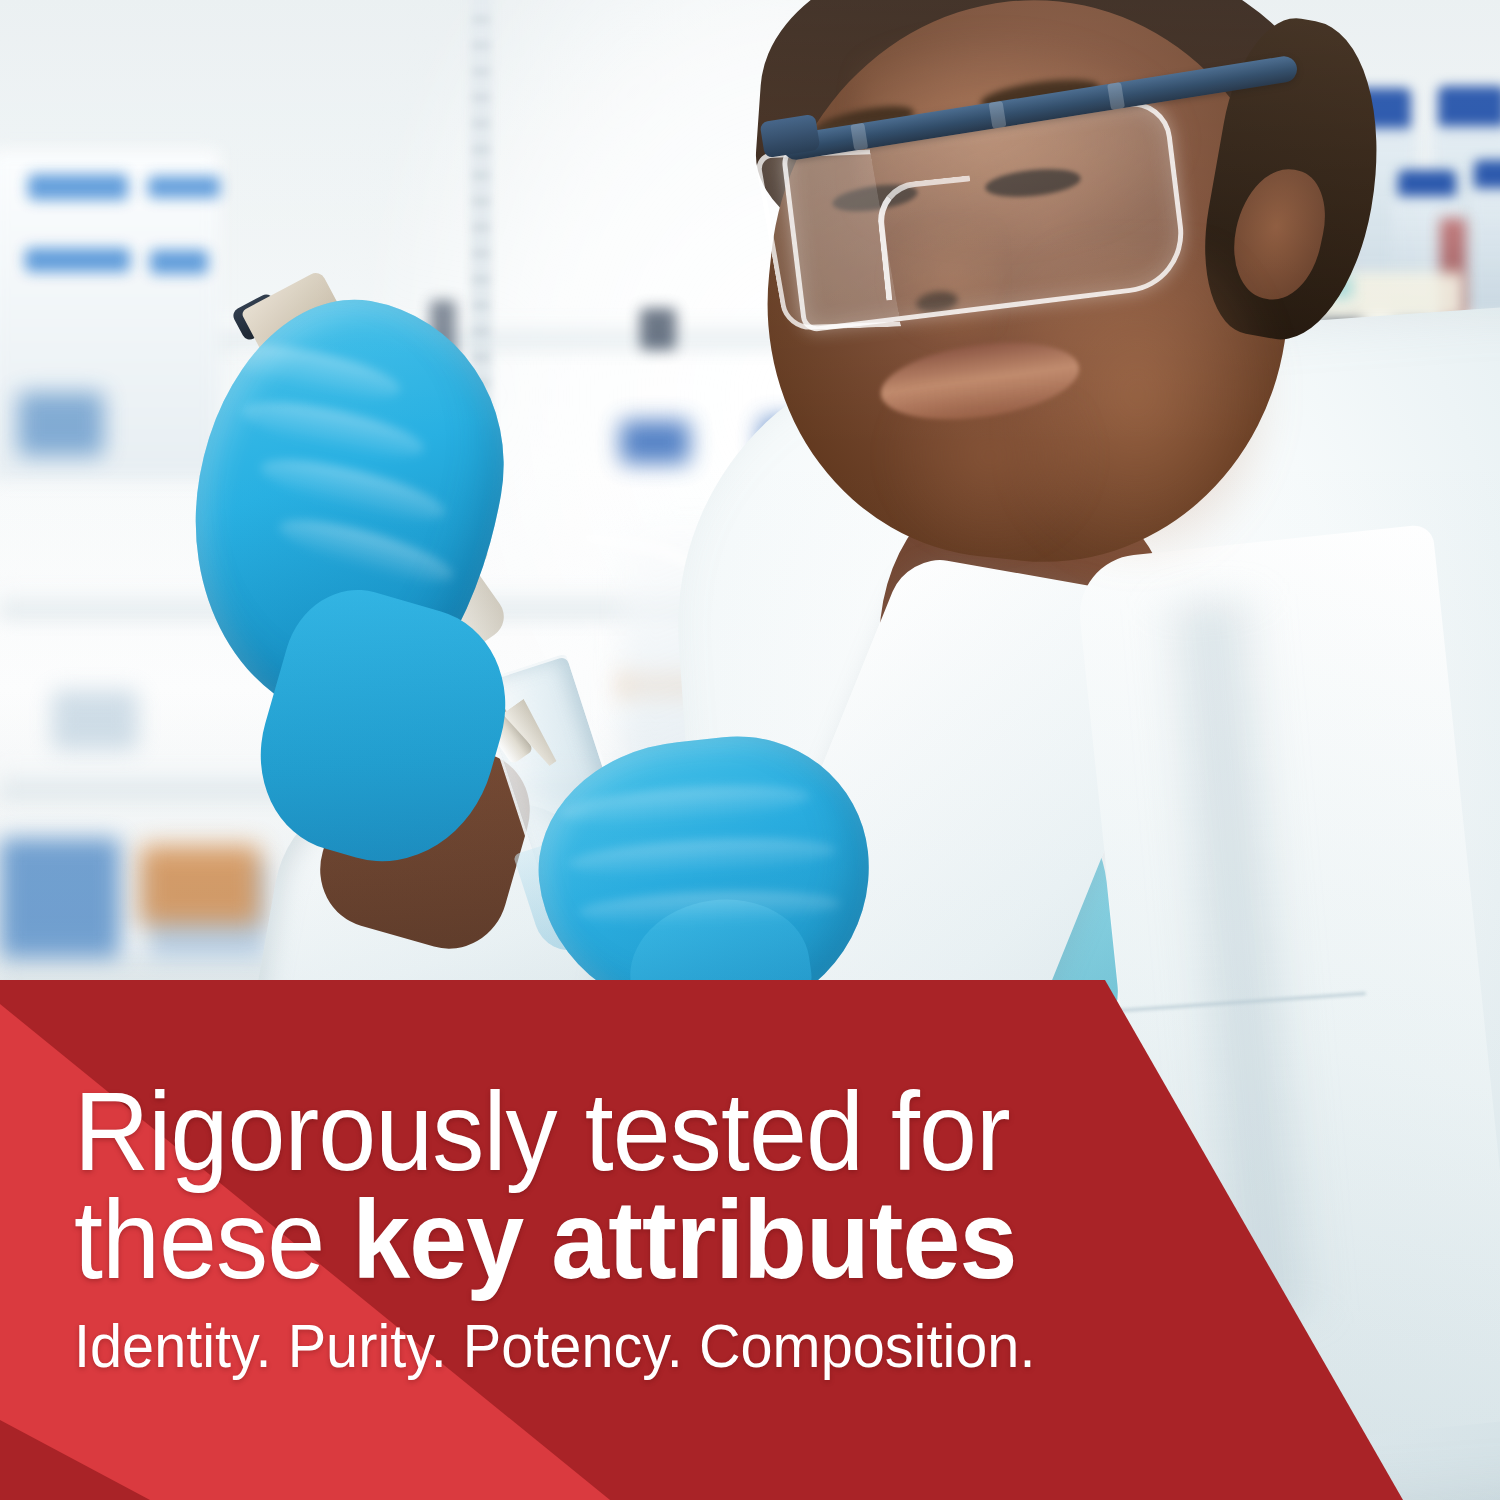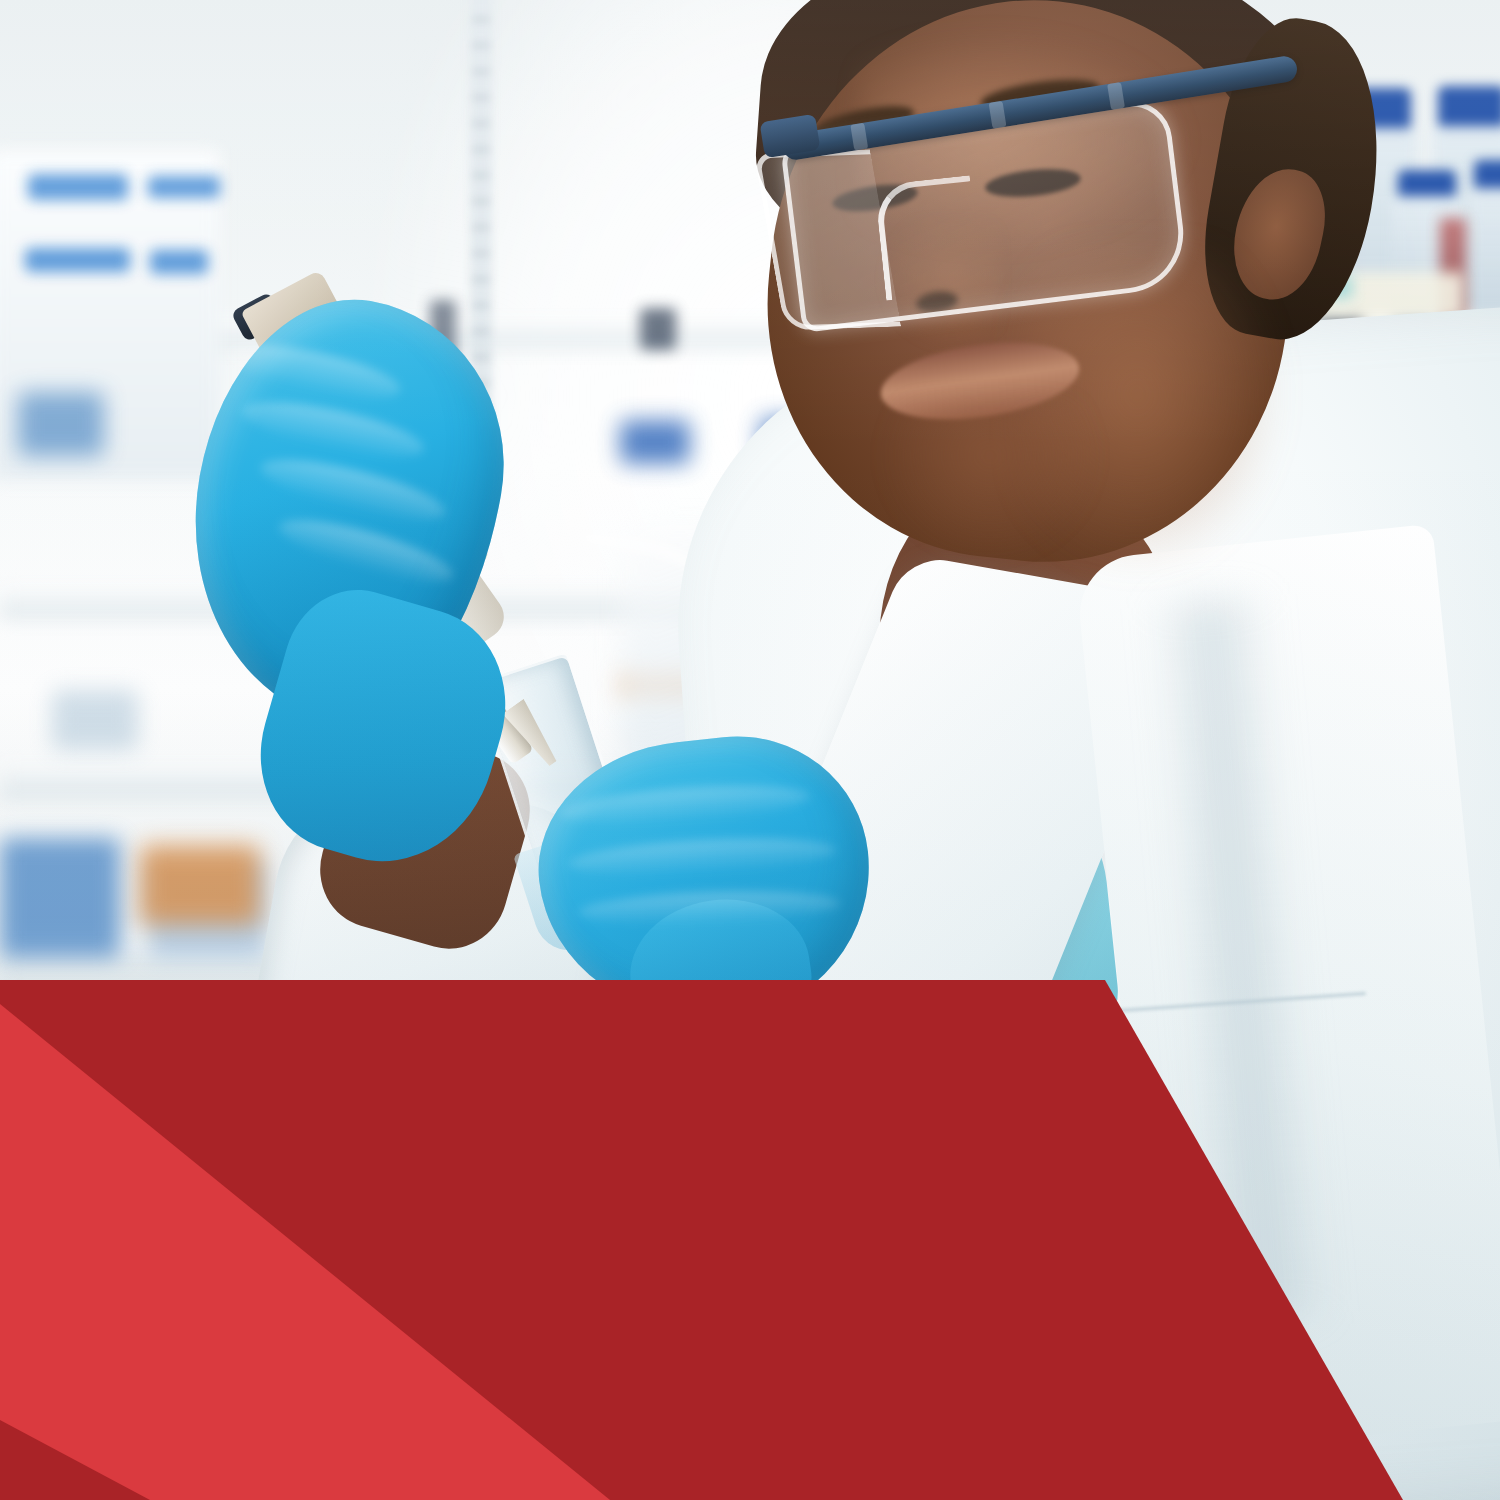--- a/index.html
+++ b/index.html
@@ -765,14 +765,21 @@
     <div class="glove-r-f c"></div>
 
     <div class="photo-grade"></div>
   </div>
 
   <div class="banner">
     <div class="banner-dark"></div>
     <div class="banner-light-wide"></div>
   </div>
 
+  <div class="banner-text">
+    <h1 class="headline">
+      <span class="hl-line">Rigorously tested for</span>
+      <span class="hl-line"><span class="hl-light">these </span><span class="hl-strong">key attributes</span></span>
+    </h1>
+    <p class="subline">Identity. Purity. Potency. Composition.</p>
+  </div>
 
 </div>
 
 </body></html>

